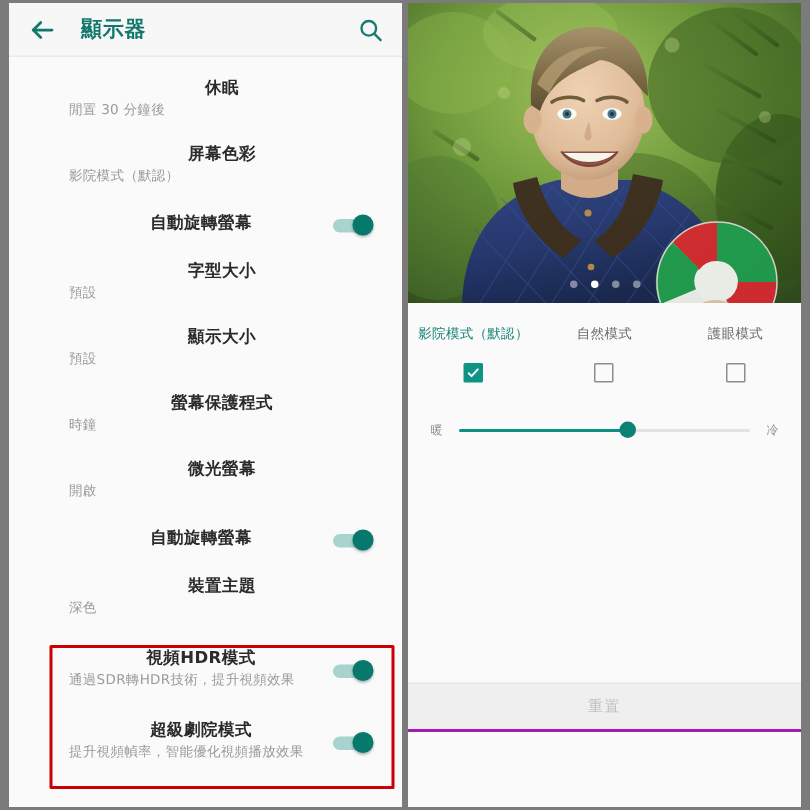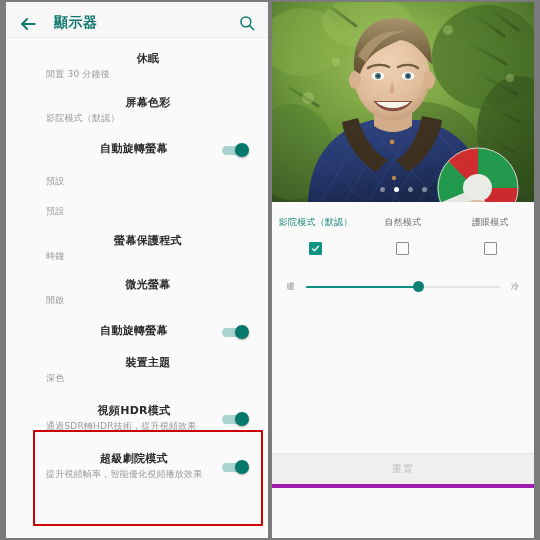--- a/index.html
+++ b/index.html
@@ -34,22 +34,22 @@
   .panel-left  { left: 6px; }
   .panel-right { left: 272px; }
 
   
   .appbar {
     position: relative;
     height: 36px;
     background: #f7f7f7;
     border-bottom: 1px solid #eaeaea;
     display: flex;
-    align-items: flex-start;
-    padding: 12px 12px;
+    align-items: center;
+    padding: 0 12px;
     box-sizing: border-box;
   }
   .back-icon {
     width: 20px;
     height: 20px;
     flex: 0 0 auto;
     color: #12786e;
     display: flex;
     align-items: center;
     justify-content: center;
@@ -256,21 +256,21 @@
   }
 
   
   .reset-bar {
     position: absolute;
     left: 0; right: 0;
     bottom: 14px;
     height: 30px;
     background: #efefef;
     border-top: 1px solid #e6e6e6;
-    border-bottom: 4px solid #a21caf;
+    border-bottom: 2px solid #a21caf;
     display: flex;
     align-items: center;
     justify-content: center;
   }
   .reset-label {
     font-size: 10px;
     color: #c0c0c0;
     letter-spacing: 1px;
   }
 </style>
@@ -318,26 +318,28 @@
           <div class="row-title">自動旋轉螢幕</div>
         </div>
         <span class="switch">
           <span class="track"></span>
           <span class="knob"></span>
         </span>
       </div>
 
       <div class="row">
         <div class="row-texts">
+          <div class="row-title">字型大小</div>
           <div class="row-sub">預設</div>
         </div>
       </div>
 
       <div class="row">
         <div class="row-texts">
+          <div class="row-title">顯示大小</div>
           <div class="row-sub">預設</div>
         </div>
       </div>
 
       <div class="row">
         <div class="row-texts">
           <div class="row-title">螢幕保護程式</div>
           <div class="row-sub">時鐘</div>
         </div>
       </div>

